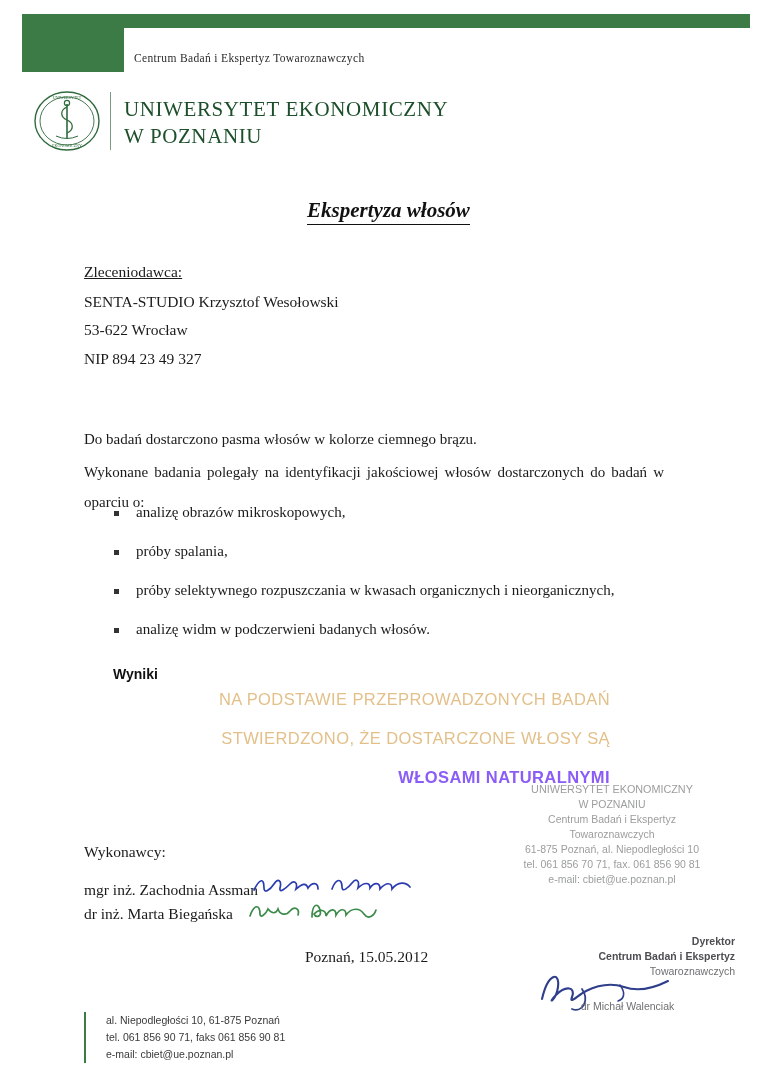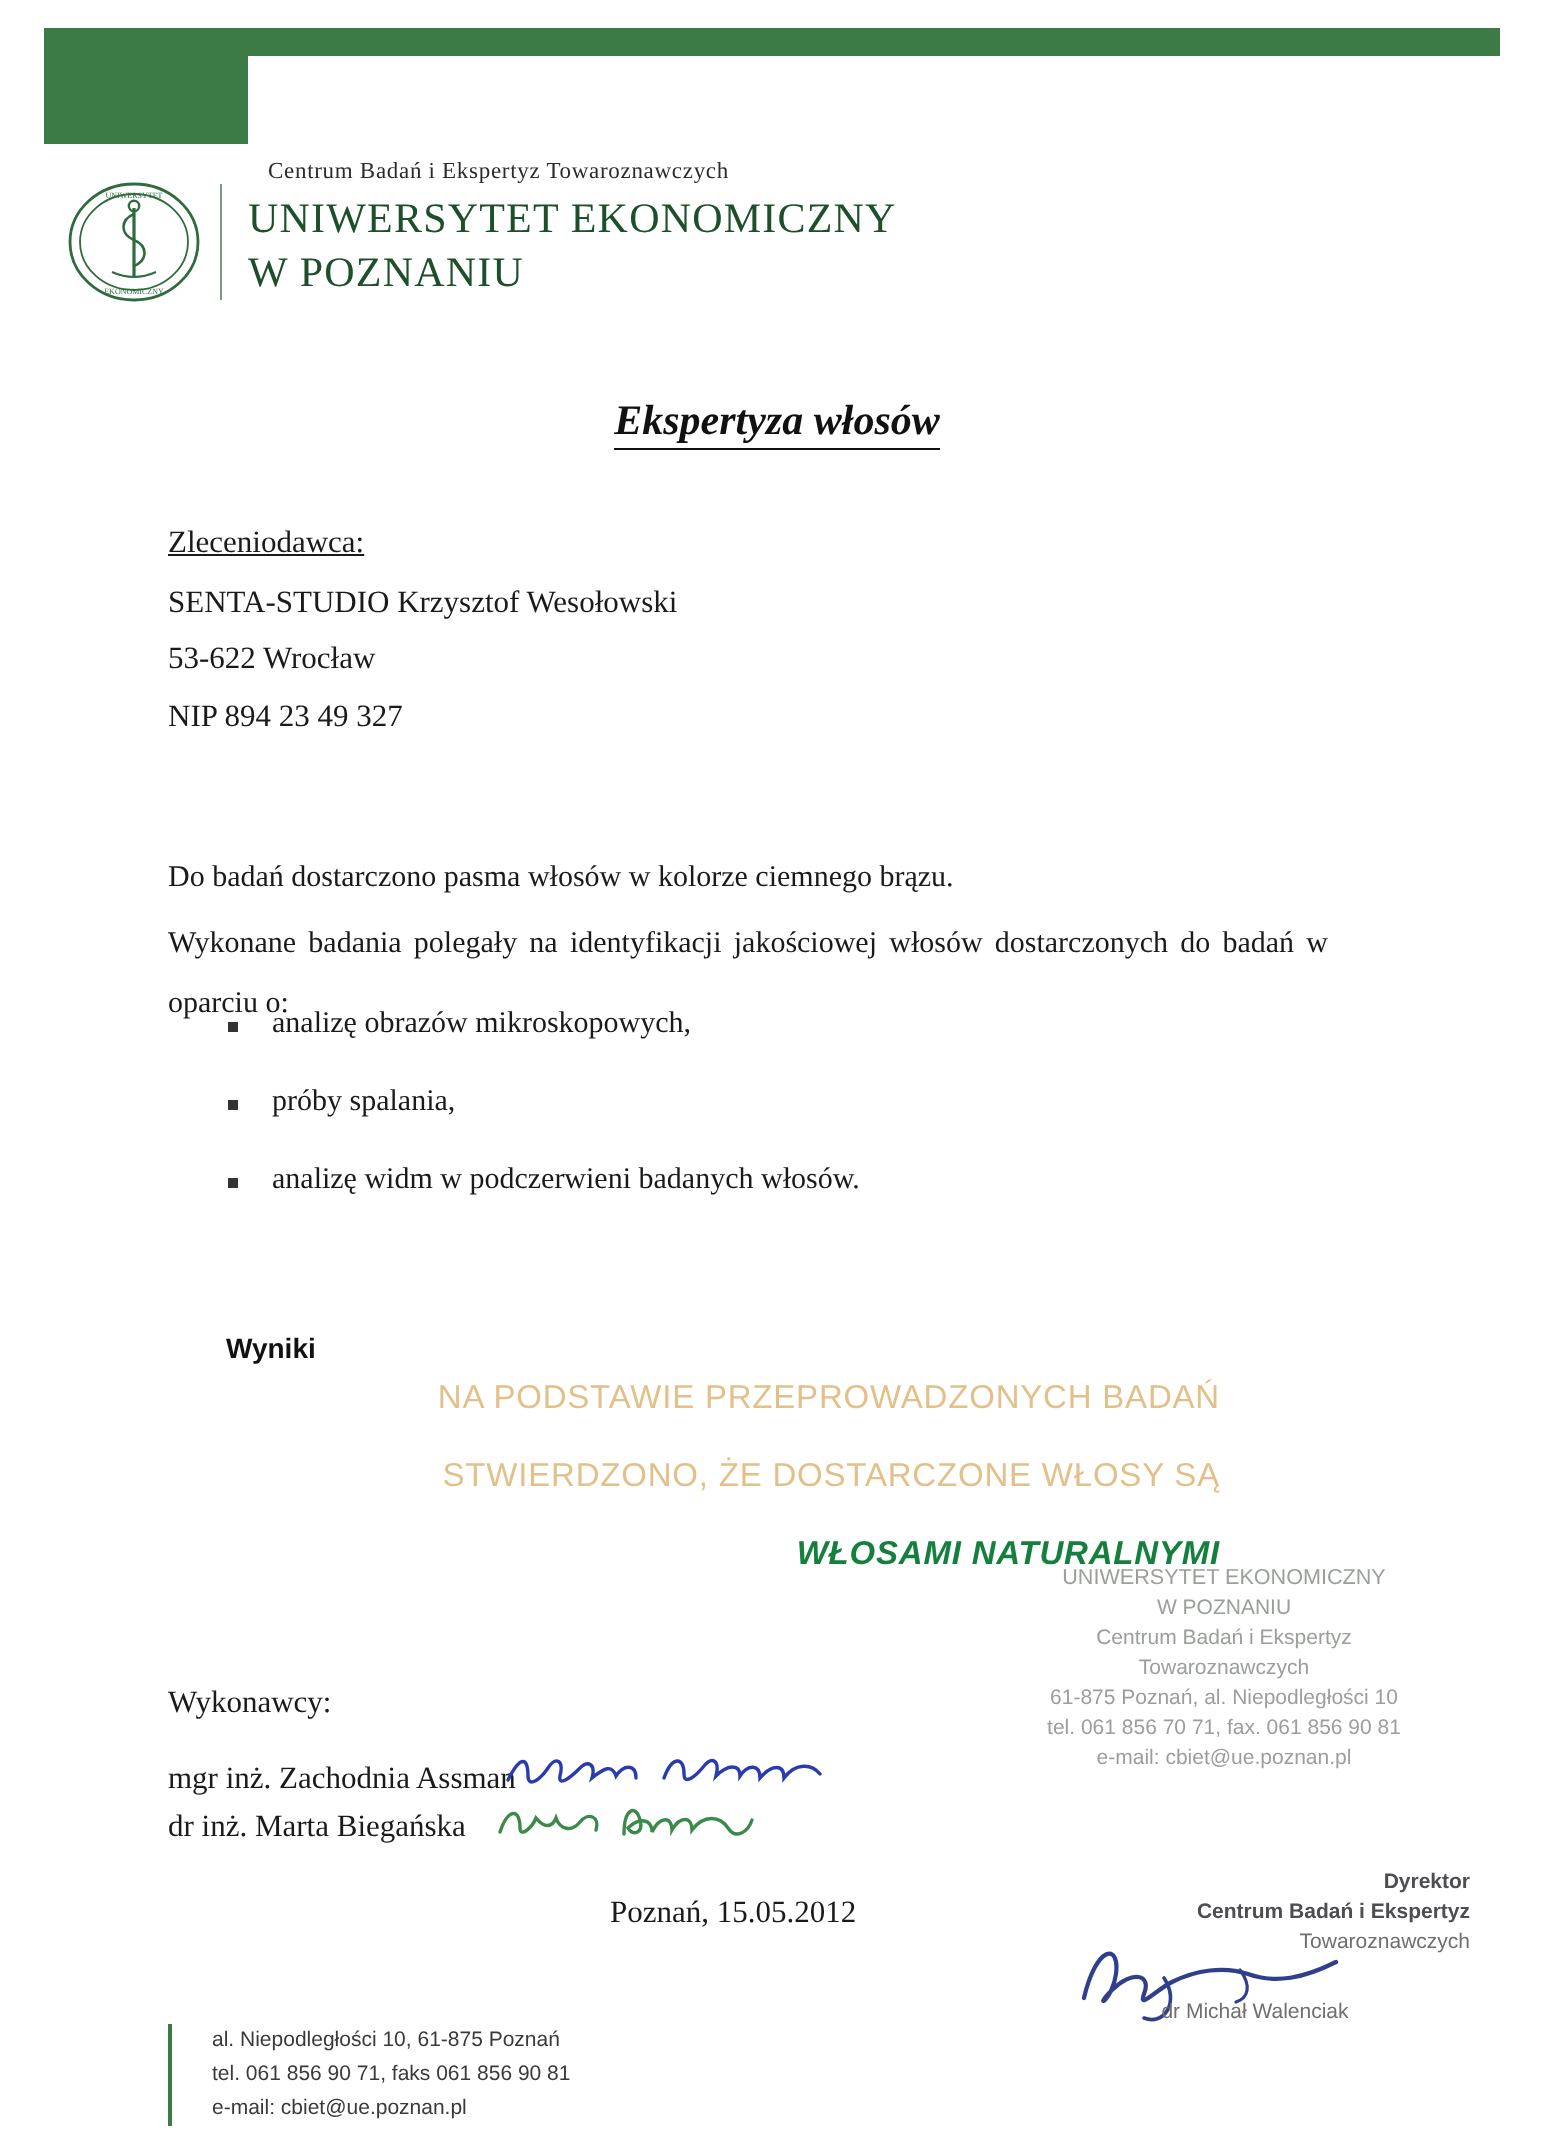--- a/index.html
+++ b/index.html
@@ -45,21 +45,20 @@
   }
   .band-title {
     position: absolute;
     top: 38px;
     left: 112px;
     font-family: "Liberation Serif", serif;
     font-size: 11.5px;
     letter-spacing: 0.35px;
     color: #2b2b2b;
     white-space: nowrap;
-    margin-top: 28px;
   }
 
   
   .logo-wrap {
     position: absolute;
     top: 90px;
     left: 32px;
     width: 70px;
     height: 62px;
   }
@@ -179,22 +178,21 @@
     width: 470px;
     font-family: "Liberation Sans", sans-serif;
     font-size: 16.5px;
     letter-spacing: 0.4px;
     color: #e3c08a;
     line-height: 2.35;
     text-align: right;
   }
   .results-text .r3 {
     font-weight: bold;
-    color: #15803d;
-    font-style: italic;
+    color: #8b5cf6;
   }
 
   
   .stamp {
     position: absolute;
     top: 782px;
     left: 497px;
     width: 230px;
     text-align: center;
     font-family: "Liberation Sans", sans-serif;
@@ -323,20 +321,21 @@
   </div>
 
   <div class="body-text">
     <p>Do badań dostarczono pasma włosów  w kolorze ciemnego brązu.</p>
     <p>Wykonane badania polegały na identyfikacji jakościowej włosów dostarczonych do badań w oparciu o:</p>
   </div>
 
   <ul class="bullets">
     <li>analizę obrazów mikroskopowych,</li>
     <li>próby spalania,</li>
+    <li>próby selektywnego rozpuszczania w kwasach organicznych i nieorganicznych,</li>
     <li>analizę widm w podczerwieni badanych włosów.</li>
   </ul>
 
   <div class="results-label">Wyniki</div>
   <div class="results-text">
     <div class="r1">NA PODSTAWIE PRZEPROWADZONYCH BADAŃ</div>
     <div class="r2">STWIERDZONO, ŻE DOSTARCZONE WŁOSY SĄ</div>
     <div class="r3">WŁOSAMI NATURALNYMI</div>
   </div>
 

